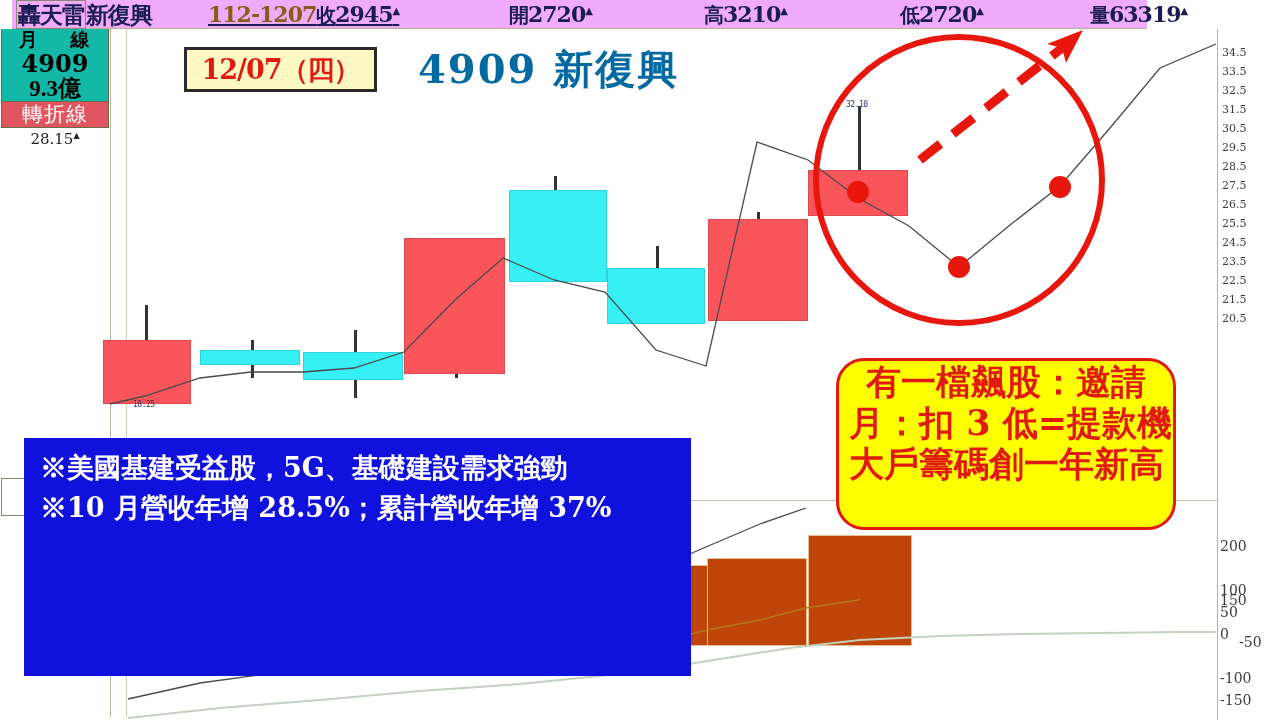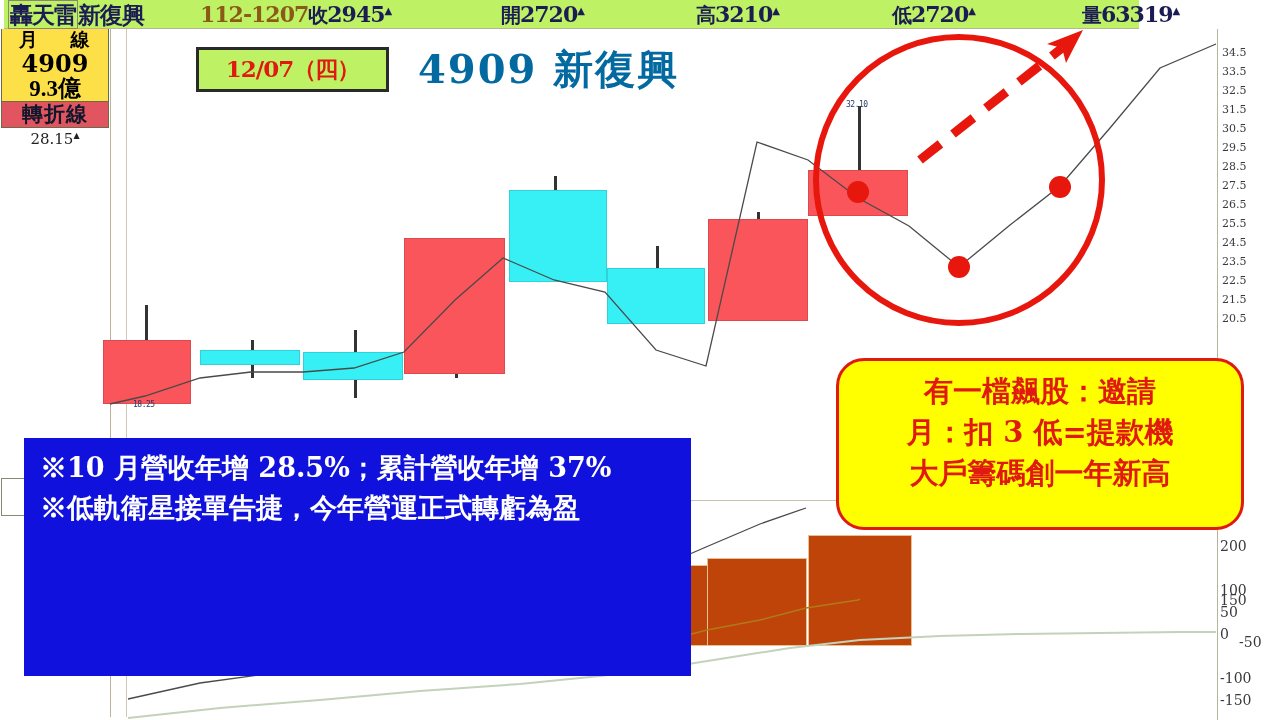--- a/index.html
+++ b/index.html
@@ -6,22 +6,22 @@
   body{
     width:1280px;height:720px;overflow:hidden;
     background:#ffffff;
     font-family:"Liberation Serif","DejaVu Serif",serif;
     position:relative;
   }
   #app{position:absolute;inset:0;}
 
   
   .header{
-    position:absolute;left:4px;top:0;width:1135px;height:28px;
-    background:#bef264;
+    position:absolute;left:12px;top:0;width:1135px;height:28px;
+    background:#f0abfc;
     border-bottom:1px solid #b9b39a;
   }
   .hdr-brand{
     position:absolute;left:4px;top:0px;
     font-size:23px;font-weight:bold;color:#1c1c54;
     letter-spacing:-1px;white-space:nowrap;
     font-family:"DejaVu Serif",serif;
   }
   .hdr-brand .boxed{
     border:1px solid #8a8670;padding:0 1px;
@@ -34,29 +34,29 @@
   }
   .hdr-item .lbl{font-size:20px;}
   .hdr-item .tick{font-size:10px;vertical-align:super;}
   .hdr-date{color:#8a5a16;}
 
   
   .leftpanel{
     position:absolute;left:1px;top:29px;width:108px;
   }
   .lp-yellow{
-    background:#fde047;border:1px solid #6b6b4a;border-top:none;
+    background:#14b8a6;border:1px solid #6b6b4a;border-top:none;
     text-align:center;color:#000;
   }
   .lp-row1{font-size:19px;font-weight:bold;letter-spacing:14px;padding-left:12px;line-height:22px;}
   .lp-row2{font-size:24px;font-weight:bold;line-height:25px;font-family:"DejaVu Serif",serif;}
   .lp-row3{font-size:23px;font-weight:bold;line-height:25px;}
   .lp-red{
     background:#e0555f;border:1px solid #6b6b4a;border-top:none;
-    text-align:center;font-size:21px;font-weight:bold;color:#0f172a;
+    text-align:center;font-size:21px;font-weight:normal;color:#ffffff;
     letter-spacing:1px;line-height:25px;
   }
   .lp-val{
     text-align:center;font-size:15px;color:#222;padding-top:2px;
     font-family:"DejaVu Serif",serif;
   }
   .lp-val .tick{font-size:8px;vertical-align:super;}
   .lp-stub{
     position:absolute;left:1px;top:478px;width:30px;height:36px;
     border:1px solid #8a8670;background:#fff;
@@ -98,63 +98,63 @@
     position:absolute;font-size:8px;color:#2b3a66;
     font-family:"DejaVu Sans Mono",monospace;white-space:nowrap;
     letter-spacing:-.5px;
   }
 
   
   .vbar{position:absolute;background:#bf4409;border:1px solid #e8c090;}
 
   
   .box-date{
-    position:absolute;left:196px;top:47px;width:187px;height:39px;
-    background:#bef264;border:3px solid #2a2a2a;
+    position:absolute;left:184px;top:47px;width:187px;height:39px;
+    background:#fef9c3;border:3px solid #2a2a2a;
     display:flex;align-items:center;justify-content:center;
-    font-size:23px;font-weight:bold;color:#e01a10;
+    font-size:27px;font-weight:bold;color:#e01a10;
     font-family:"DejaVu Serif",serif;letter-spacing:-1px;
   }
   .title-red{
     position:absolute;left:418px;top:42px;
     font-size:40px;font-weight:bold;color:#0369a1;
     white-space:nowrap;letter-spacing:2px;
     font-family:"DejaVu Serif",serif;
   }
   .box-blue{
     position:absolute;left:24px;top:438px;width:667px;height:238px;
     background:#1111dd;border:2px solid #1111dd;
     padding:8px 14px;box-sizing:border-box;
     color:#ffffff;font-size:27px;font-weight:bold;line-height:40px;
     font-family:"DejaVu Serif",serif;
   }
   .box-blue div{white-space:normal;}
   .box-yellow{
-    position:absolute;left:836px;top:358px;width:408px;height:172px;
+    position:absolute;left:836px;top:358px;width:340px;height:172px;
     background:#ffff00;border:3px solid #e01a10;border-radius:28px;
-    box-sizing:border-box;padding:10px 10px;
-    color:#e01a10;font-size:29px;font-weight:bold;line-height:41px;
+    box-sizing:border-box;padding:0 10px;
+    color:#e01a10;font-size:35px;font-weight:bold;line-height:41px;
     text-align:center;white-space:nowrap;
     font-family:"DejaVu Serif",serif;
   }
 
   
   .overlay{position:absolute;left:0;top:0;width:1280px;height:720px;pointer-events:none;}
 </style>
 </head>
 <body>
 
 <div id="app">
 
   <div class="header">
     <div class="hdr-brand">
       <span class="boxed">轟天雷</span><span>新復興</span>
     </div>
 
-    <div class="hdr-item" style="left:196px;">
+    <div class="hdr-item" style="left:196px;text-decoration:underline;">
       <span class="hdr-date">112-1207</span><span class="lbl">收</span><span>2945</span><span class="tick">▲</span>
     </div>
 
     <div class="hdr-item" style="left:497px;">
       <span class="lbl">開</span><span>2720</span><span class="tick">▲</span>
     </div>
 
     <div class="hdr-item" style="left:692px;">
       <span class="lbl">高</span><span>3210</span><span class="tick">▲</span>
     </div>
@@ -263,22 +263,22 @@
       <div class="axis-tick vol" style="top:608px;margin-left:19px;">-50</div>
       <div class="axis-tick vol" style="top:644px;">-100</div>
       <div class="axis-tick vol" style="top:666px;text-align:center;">-150</div>
     </div>
   </div>
 
   <div class="box-date">12/07（四）</div>
   <div class="title-red">4909 新復興</div>
 
   <div class="box-blue">
+    <div>※美國基建受益股，5G、基礎建設需求強勁</div>
     <div>※10 月營收年增 28.5%；累計營收年增 37%</div>
-    <div>※低軌衛星接單告捷，今年營運正式轉虧為盈</div>
   </div>
 
   <div class="box-yellow">
     <div>有一檔飆股：邀請</div>
     <div>月：扣 3 低=提款機</div>
     <div>大戶籌碼創一年新高</div>
   </div>
 
 </div>
 

